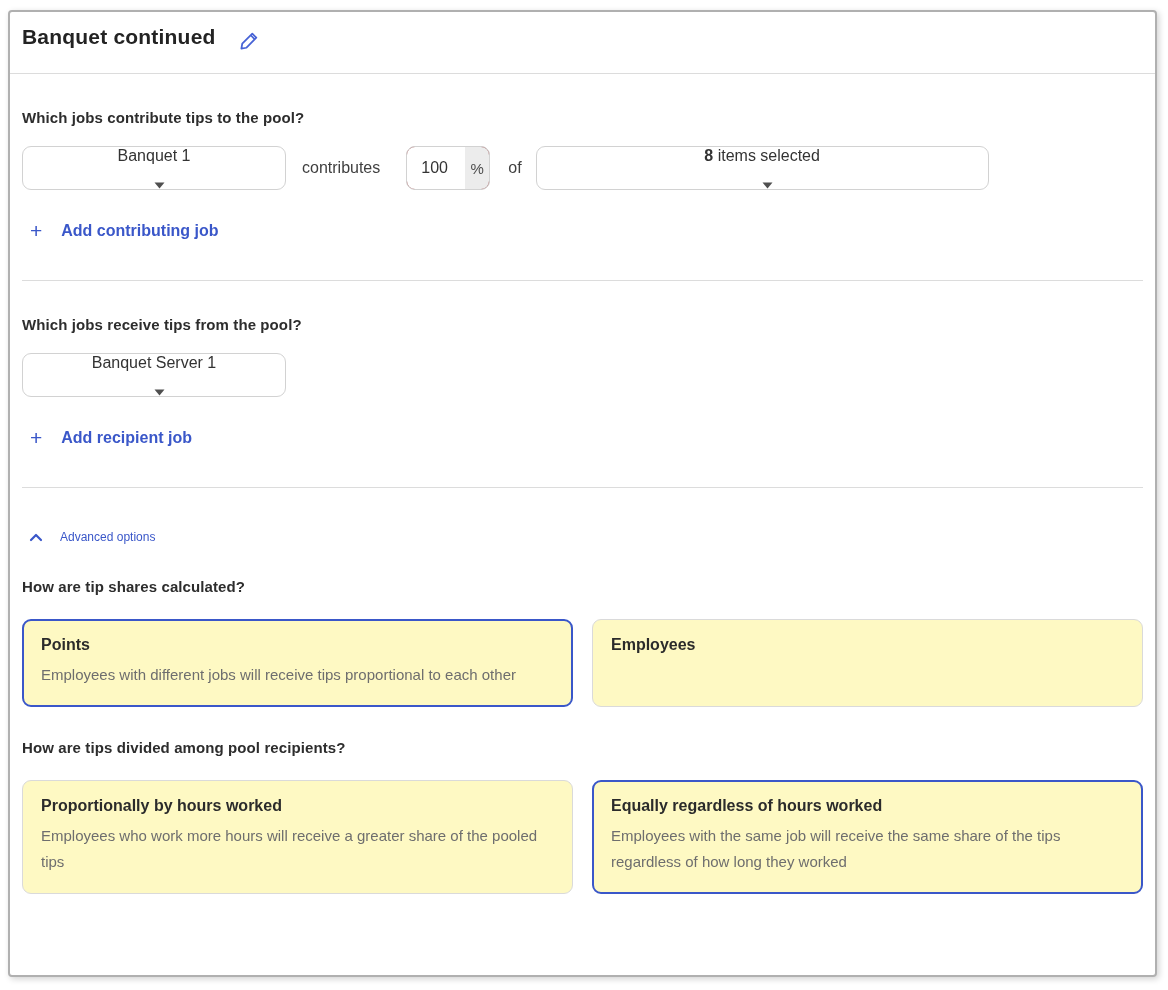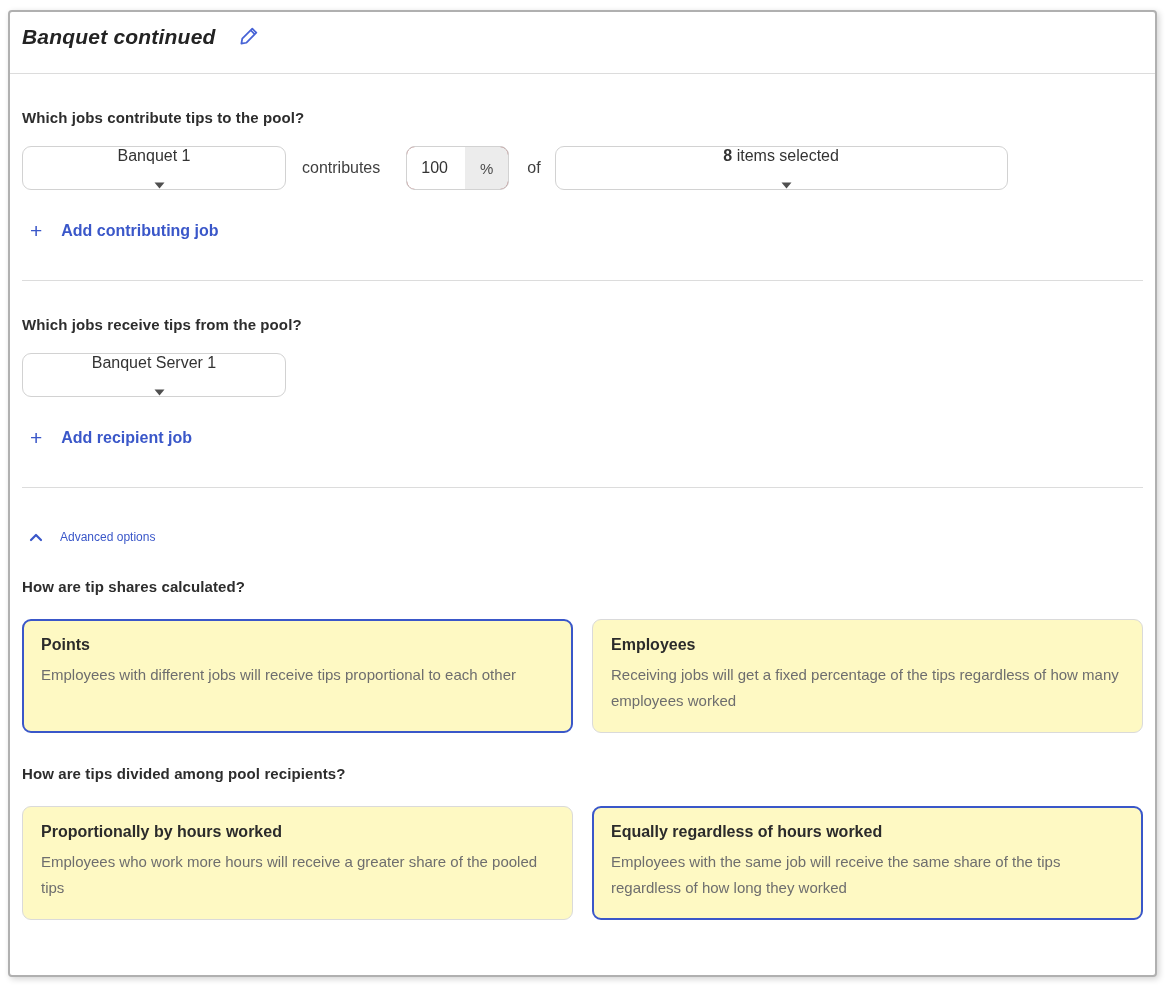--- a/index.html
+++ b/index.html
@@ -10,21 +10,21 @@
     font-family:"Liberation Sans", sans-serif; color:#2e2e2e;
     position:relative; overflow:hidden;
   }
   .panel {
     position:absolute; left:8px; top:10px; width:1149px; height:967px;
     background:#ffffff; border:2px solid #b0b0b0; border-radius:4px;
     box-shadow:2px 2px 6px rgba(0,0,0,0.18);
     padding:0 12px;
   }
   
-  .header { display:flex; align-items:flex-start; gap:23px; margin-top:11px;font-style:italic; }
+  .header { display:flex; align-items:flex-end; gap:23px; margin-top:11px; }
   .page-title { font-size:21px; font-weight:700; color:#232323; margin:0; line-height:28px; letter-spacing:0.2px; }
   .edit-btn { display:inline-flex; align-items:center; cursor:pointer; margin-top:2px; }
   .hr-full { border:0; border-top:1px solid #dcdcdc; margin:22px -12px 0 -12px; }
   .hr { border:0; border-top:1px solid #dcdcdc; margin:40px 0 0 0; }
 
   
   .q-label { margin-top:35px; font-size:15px; font-weight:700; color:#2d2d2d; letter-spacing:0.1px; }
 
   
   .controls-row { margin-top:20px; display:flex; align-items:center; }
@@ -33,21 +33,21 @@
     display:inline-flex; align-items:center; justify-content:space-between;
     padding:0 16px; font-size:16px; color:#333; cursor:pointer;flex-direction:column;
   }
   .select-job { width:264px; }
   .select-items { width:453px; margin-left:14px; }
   .chev { flex:none; margin-left:10px; display:block; }
   .inline-text { font-size:16px; color:#3f3f3f; }
   .t-contributes { margin-left:16px; }
   .t-of { margin-left:18px; }
   .input-group {
-    margin-left:26px; width:103px; height:44px; border:1px solid #d2d2d2;
+    margin-left:26px; width:84px; height:44px; border:1px solid #d2d2d2;
     border-radius:9px; overflow:hidden; display:flex; background:#7f1d1d;
   }
   .pct-input {
     width:58px; border:none; outline:none; padding:0 4px 0 14px;
     font-family:"Liberation Sans", sans-serif; font-size:16px; color:#333; background:#fff;
   }
   .pct-addon {
     width:48px; background:#ececec; display:flex; align-items:center; justify-content:center;
     font-size:15px; color:#4d4d4d;
   }
@@ -149,21 +149,20 @@
 
   <div class="q-label" style="margin-top:34px;">How are tip shares calculated?</div>
 
   <div class="cards">
     <div class="card selected">
       <div class="card-title">Points</div>
       <div class="card-desc">Employees with different jobs will receive tips proportional to each other</div>
     </div>
     <div class="card">
       <div class="card-title">Employees</div>
-      <div class="card-desc">Receiving jobs will get a fixed percentage of the tips regardless of how many employees worked</div>
     </div>
   </div>
 
   <div class="q-label" style="margin-top:32px;">How are tips divided among pool recipients?</div>
 
   <div class="cards">
     <div class="card">
       <div class="card-title">Proportionally by hours worked</div>
       <div class="card-desc">Employees who work more hours will receive a greater share of the pooled tips</div>
     </div>

